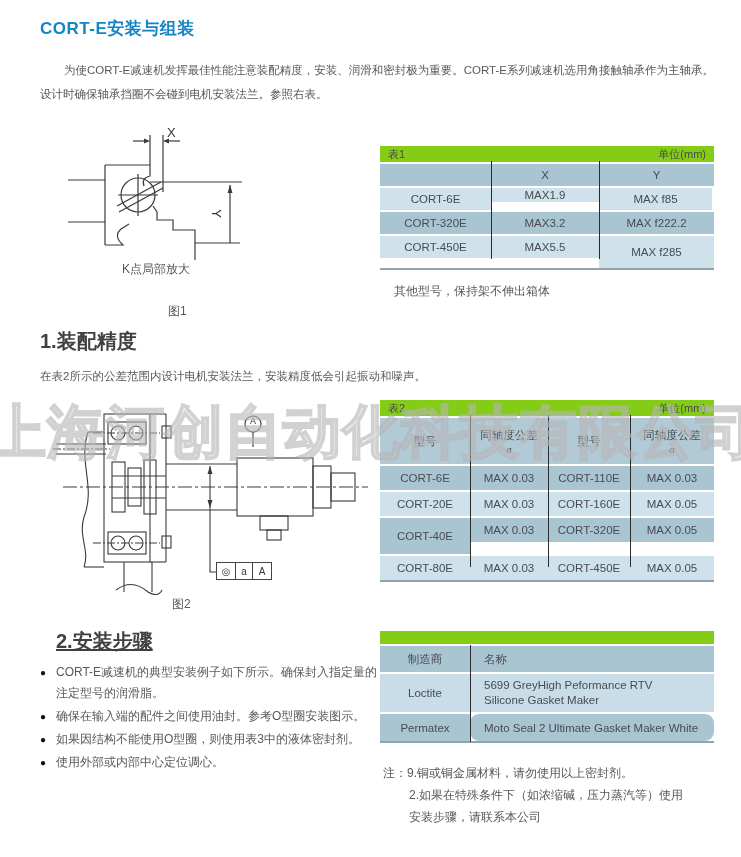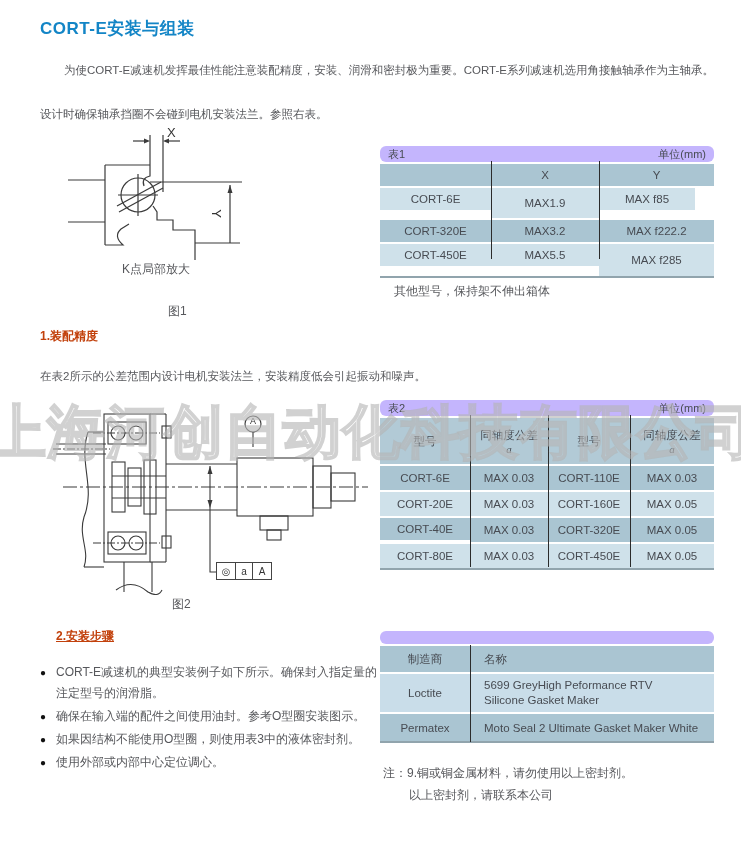--- a/index.html
+++ b/index.html
@@ -3,28 +3,28 @@
 <meta charset="utf-8">
 <style>
   html,body{margin:0;padding:0;}
   body{
     width:741px;height:857px;position:relative;background:#ffffff;
     font-family:"Liberation Sans","DejaVu Sans",sans-serif;
     color:#57585c;overflow:hidden;
   }
   .abs{position:absolute;}
   .doc-title{left:40px;top:17px;font-size:17px;font-weight:bold;color:#1385c6;letter-spacing:0.5px;}
-  .sec-heading{font-size:12px;font-weight:bold;color:#c2410c;}
+  .sec-heading{font-size:20px;font-weight:bold;color:#404040;}
   .body-text{font-size:11.5px;color:#57585c;line-height:24px;white-space:nowrap;}
   .indent{text-indent:24px;}
   .fig-caption{font-size:12px;color:#57585c;}
   
   .tbl{position:absolute;width:334px;border-bottom:2px solid #91a4ad;}
-  .tbl-band{height:15px;background:#c4b5fd;display:flex;justify-content:space-between;align-items:center;
-            padding:1px 8px 0 8px;font-size:11px;color:#474b52;border-radius:6px;}
+  .tbl-band{height:15px;background:#84cc16;display:flex;justify-content:space-between;align-items:center;
+            padding:1px 8px 0 8px;font-size:11px;color:#474b52;}
   .tr{display:flex;margin-top:2px;}
   .td{display:flex;align-items:center;justify-content:center;text-align:center;
       font-size:11.5px;color:#474b52;}
   .dark{background:#aac5d2;}
   .mid{background:#b2cad6;}
   .light{background:#cfe1ea;}
   .light2{background:#c9dde9;}
   .vline{position:absolute;width:1px;background:#2b2b2b;}
   .tol-sub{font-style:italic;font-family:"Liberation Serif","DejaVu Serif",serif;font-size:11px;}
   
@@ -50,21 +50,21 @@
   .tol-frame span + span{border-left:1px solid #444;}
   .datum-circle{left:245px;top:413px;width:16px;height:16px;border-radius:50%;
     display:flex;align-items:center;justify-content:center;font-size:9px;color:#333;z-index:3;}
   svg{display:block;}
 </style>
 </head>
 <body>
 
 <div class="abs doc-title">CORT-E安装与组装</div>
 <div class="abs body-text indent" style="left:40px;top:58px;">为使CORT-E减速机发挥最佳性能注意装配精度，安装、润滑和密封极为重要。CORT-E系列减速机选用角接触轴承作为主轴承。</div>
-<div class="abs body-text" style="left:40px;top:82px;margin-top:20px;">设计时确保轴承挡圈不会碰到电机安装法兰。参照右表。</div>
+<div class="abs body-text" style="left:40px;top:82px;">设计时确保轴承挡圈不会碰到电机安装法兰。参照右表。</div>
 
 <div class="abs" style="left:55px;top:132px;width:240px;height:135px;">
   <svg width="240" height="135" viewBox="0 0 240 135">
     <g stroke="#3a3a3a" stroke-width="1.2" fill="none">
 
       <line x1="78" y1="9" x2="92" y2="9"></line>
       <line x1="125" y1="9" x2="111" y2="9"></line>
       <line x1="95" y1="3" x2="95" y2="33"></line>
       <line x1="108" y1="3" x2="108" y2="60"></line>
 
@@ -104,22 +104,22 @@
     <span>表1</span>
     <span>单位(mm)</span>
   </div>
   <div class="tr">
     <div class="td dark" style="width:111px;height:22px;"></div>
     <div class="td dark" style="width:108px;height:22px;">X</div>
     <div class="td dark" style="width:115px;height:22px;">Y</div>
   </div>
   <div class="tr">
     <div class="td light" style="width:111px;height:22px;">CORT-6E</div>
-    <div class="td light" style="width:108px;height:30px;">MAX1.9</div>
-    <div class="td light" style="width:96px;height:22px;">MAX f85</div>
+    <div class="td light" style="width:108px;height:14px;">MAX1.9</div>
+    <div class="td light" style="width:113px;height:22px;">MAX f85</div>
   </div>
   <div class="tr">
     <div class="td dark" style="width:111px;height:22px;">CORT-320E</div>
     <div class="td dark" style="width:108px;height:22px;">MAX3.2</div>
     <div class="td dark" style="width:115px;height:22px;text-align:center;">MAX f222.2</div>
   </div>
   <div class="tr">
     <div class="td light" style="width:111px;height:22px;">CORT-450E</div>
     <div class="td light" style="width:108px;height:22px;">MAX5.5</div>
     <div class="td light" style="width:115px;height:32px;">MAX f285</div>
@@ -225,21 +225,21 @@
     <div class="td dark" style="width:82px;height:24px;">CORT-110E</div>
     <div class="td dark" style="width:84px;height:24px;">MAX 0.03</div>
   </div>
   <div class="tr">
     <div class="td light" style="width:90px;height:24px;">CORT-20E</div>
     <div class="td light" style="width:78px;height:24px;">MAX 0.03</div>
     <div class="td light" style="width:82px;height:24px;">CORT-160E</div>
     <div class="td light" style="width:84px;height:24px;">MAX 0.05</div>
   </div>
   <div class="tr">
-    <div class="td dark" style="width:90px;height:22px;">CORT-40E</div>
+    <div class="td dark" style="width:90px;height:36px;">CORT-40E</div>
     <div class="td dark" style="width:78px;height:24px;">MAX 0.03</div>
     <div class="td dark" style="width:82px;height:24px;">CORT-320E</div>
     <div class="td dark" style="width:84px;height:24px;">MAX 0.05</div>
   </div>
   <div class="tr">
     <div class="td light" style="width:90px;height:24px;">CORT-80E</div>
     <div class="td light" style="width:78px;height:24px;">MAX 0.03</div>
     <div class="td light" style="width:82px;height:24px;">CORT-450E</div>
     <div class="td light" style="width:84px;height:24px;">MAX 0.05</div>
   </div>
@@ -277,21 +277,22 @@
     <div class="td dark" style="width:244px;height:26px;justify-content:flex-start;padding-left:14px;box-sizing:border-box;">名称</div>
   </div>
   <div class="tr">
     <div class="td light2" style="width:90px;height:38px;">Loctite</div>
     <div class="td light2" style="width:244px;height:38px;justify-content:flex-start;text-align:left;padding-left:14px;box-sizing:border-box;line-height:15px;">
       <span style="width:200px;display:inline-block;">5699 GreyHigh Peformance RTV Silicone Gasket Maker</span>
     </div>
   </div>
   <div class="tr">
     <div class="td dark" style="width:90px;height:27px;">Permatex</div>
-    <div class="td dark" style="width:244px;height:27px;justify-content:flex-start;text-align:left;padding-left:14px;box-sizing:border-box;">Moto Seal 2 Ultimate Gasket Maker White</div>
+    <div class="td dark" style="width:244px;height:27px;justify-content:flex-start;text-align:left;padding-left:14px;box-sizing:border-box;border-radius:9px;">Moto Seal 2 Ultimate Gasket Maker White</div>
   </div>
   <div class="vline" style="left:90px;top:14px;height:97px;"></div>
 </div>
 
 <div class="abs notes">
   <div><span>注：</span><span>9.铜或铜金属材料，请勿使用以上密封剂。</span></div>
-  <div class="ind">以上密封剂，请联系本公司</div>
+  <div class="ind">2.如果在特殊条件下（如浓缩碱，压力蒸汽等）使用</div>
+  <div class="ind">安装步骤，请联系本公司</div>
 </div>
 
 </body></html>

